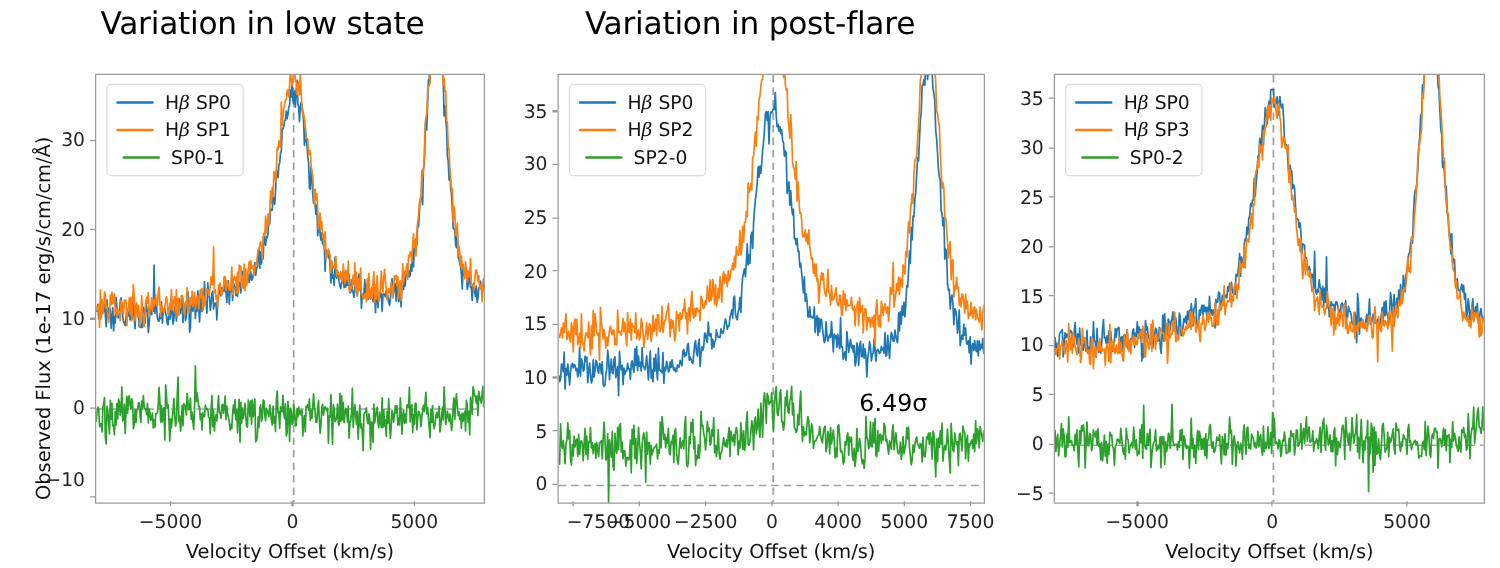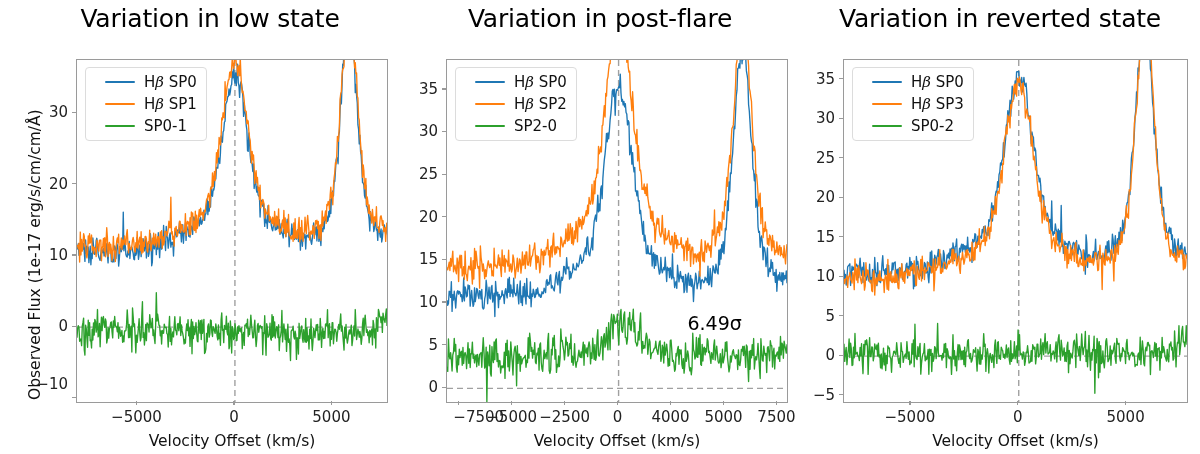--- a/index.html
+++ b/index.html
@@ -30,21 +30,21 @@
     white-space:nowrap;font-family:"DejaVu Sans",sans-serif;
   }
   .ylabel{
     position:absolute;font-size:15.5px;color:#111;white-space:nowrap;
     transform-origin:0 0;transform:rotate(-90deg);
     font-family:"DejaVu Sans",sans-serif;
   }
   .legend{
     position:absolute;background:rgba(255,255,255,0.92);
     border:1px solid #dcdcdc;border-radius:4px;
-    padding:6px 9px 6px 19px;display:flex;flex-direction:column;gap:6px;
+    padding:6px 9px 6px 7px;display:flex;flex-direction:column;gap:6px;align-items:center;
   }
   .legend-row{display:flex;align-items:center;gap:9px;height:16px;}
   .legend-swatch{width:30px;height:2.6px;border-radius:1px;flex:0 0 auto;}
   .legend-label{font-size:15px;color:#111;white-space:nowrap;line-height:1;
     font-family:"DejaVu Sans",sans-serif;}
   .legend-label i{font-family:"DejaVu Serif",serif;font-style:italic;}
   .annotation{
     position:absolute;font-size:19px;color:#000;white-space:nowrap;
     font-family:"DejaVu Sans",sans-serif;
   }
@@ -152,21 +152,20 @@
         </div>
         <div class="legend-row">
           <span class="legend-swatch" style="background: rgb(44, 160, 44);"></span>
           <span class="legend-label">SP2-0</span>
         </div>
       </div>
       <div class="annotation" style="left: 287.495px; top: 312.242px;">6.49σ</div>
     </div>
 
   <div class="panel" style="left:800px;width:400px;">
-    <div class="panel-title">Variation in reverted state</div>
     <div class="plot-area" id="plot2" style="left:43px;top:59px;width:345px;height:344px;">
         <svg class="plot-svg" width="343" height="342">
           <line x1="0" x2="343" y1="296.18937644341804" y2="296.18937644341804" stroke="#a0a0a0" stroke-width="1.2" stroke-dasharray="6,4"></line>
           <line y1="0" y2="342" x1="174.73584905660377" x2="174.73584905660377" stroke="#a0a0a0" stroke-width="1.4" stroke-dasharray="6,4"></line>
           <path d="M0 209.74L0.73 218.94L1.46 214.5L2.19 225.07L2.93 217.99L3.66 206.96L4.39 205.74L5.12 204.9L5.85 203.8L6.58 225.45L7.31 213.95L8.04 206.27L8.78 210.23L9.51 207.18L10.24 209.45L10.97 210.28L11.7 206.7L12.43 204.22L13.16 205.45L13.9 207.23L14.63 217.58L15.36 205.91L16.09 198.14L16.82 209.61L17.55 215.23L18.28 207.16L19.01 222.45L19.75 202.56L20.48 216.03L21.21 215.37L21.94 219.29L22.67 220.04L23.4 211.67L24.13 214.72L24.87 221.03L25.6 204.25L26.33 222.81L27.06 217.75L27.79 223.29L28.52 209.43L29.25 217.01L29.99 219.35L30.72 197.5L31.45 212.18L32.18 213.58L32.91 225.67L33.64 202.75L34.37 217.48L35.1 221.71L35.84 219.94L36.57 222.48L37.3 215.41L38.03 203.48L38.76 195.68L39.49 210.32L40.22 209.91L40.96 214.93L41.69 208.77L42.42 214.36L43.15 204.63L43.88 209.69L44.61 205.35L45.34 218.52L46.07 220.92L46.81 213.83L47.54 213.49L48.27 202.93L49 209.75L49.73 203.08L50.46 202.62L51.19 201.93L51.93 222.28L52.66 210.41L53.39 209.21L54.12 220.74L54.85 208.86L55.58 207.63L56.31 208.32L57.04 213.63L57.78 203.88L58.51 219.34L59.24 218.33L59.97 213.06L60.7 211.17L61.43 213.36L62.16 204.48L62.9 203.1L63.63 217.98L64.36 206.54L65.09 209.38L65.82 197.49L66.55 207.68L67.28 201.72L68.01 210.32L68.75 203.47L69.48 228.78L70.21 215L70.94 226.2L71.67 218.07L72.4 196.48L73.13 204.05L73.87 201.48L74.6 209.44L75.33 210.66L76.06 214.37L76.79 215.74L77.52 210.78L78.25 218.52L78.99 210.15L79.72 208.27L80.45 202.53L81.18 203.6L81.91 213.1L82.64 212.52L83.37 201.94L84.1 216.57L84.84 222.79L85.57 209.85L86.3 192.06L87.03 212.94L87.76 190.98L88.49 209.39L89.22 206.36L89.96 207.78L90.69 195.2L91.42 197.9L92.15 204.09L92.88 197.17L93.61 194.92L94.34 189.53L95.07 204.46L95.81 201.22L96.54 194.02L97.27 201.27L98 208.7L98.73 207.87L99.46 190.55L100.19 193.84L100.93 208.58L101.66 207.1L102.39 201.66L103.12 194.91L103.85 197.71L104.58 193.16L105.31 199.01L106.04 189L106.78 195.77L107.51 188.23L108.24 201.3L108.97 182.95L109.7 189.11L110.43 200.7L111.16 186.81L111.9 185.86L112.63 178.94L113.36 199.12L114.09 200.97L114.82 199.19L115.55 188.17L116.28 192.08L117.01 186.28L117.75 184.07L118.48 191.9L119.21 184.33L119.94 189.14L120.67 185.74L121.4 192.52L122.13 185.81L122.87 192.02L123.6 177.07L124.33 190.4L125.06 187.92L125.79 192.09L126.52 187.8L127.25 188.58L127.99 202.39L128.72 179.53L129.45 182.01L130.18 181.38L130.91 173.73L131.64 174.51L132.37 186.09L133.1 187.26L133.84 176.24L134.57 180.64L135.3 175.54L136.03 177.86L136.76 176.1L137.49 178.33L138.22 169.48L138.96 172.74L139.69 166.63L140.42 171.55L141.15 165.83L141.88 172.86L142.61 175.21L143.34 172.39L144.07 175.51L144.81 159.76L145.54 161.23L146.27 158.41L147 151.62L147.73 142.89L148.46 161.03L149.19 145.66L149.93 149.71L150.66 152.25L151.39 135.43L152.12 131.19L152.85 132.13L153.58 121.69L154.31 127.28L155.04 114.71L155.78 112.18L156.51 102.93L157.24 105.11L157.97 100.16L158.7 99.9L159.43 82.69L160.16 96.99L160.9 86.47L161.63 78.61L162.36 65.18L163.09 63.9L163.82 50.76L164.55 61.54L165.28 52.29L166.01 40.21L166.75 56.3L167.48 40.69L168.21 26.06L168.94 29.57L169.67 39.24L170.4 32.1L171.13 21.04L171.87 28.22L172.6 11.92L173.33 11.65L174.06 11.79L174.79 11.46L175.52 25.97L176.25 20.16L176.99 22.32L177.72 17.51L178.45 31.93L179.18 23.44L179.91 17.33L180.64 24.5L181.37 26.35L182.1 23.2L182.84 33.9L183.57 50.58L184.3 56.29L185.03 55.8L185.76 58.43L186.49 73L187.22 83.64L187.96 72.03L188.69 76.08L189.42 77.06L190.15 90.85L190.88 87.9L191.61 90.12L192.34 103.84L193.07 115.48L193.81 115.09L194.54 115.53L195.27 121.84L196 118.28L196.73 125.56L197.46 143.01L198.19 135.14L198.93 135.74L199.66 136.02L200.39 154.8L201.12 146.37L201.85 155.28L202.58 155.87L203.31 153.26L204.04 156.06L204.78 162.76L205.51 159.74L206.24 159.42L206.97 170.88L207.7 140.94L208.43 172.18L209.16 175.32L209.9 171.58L210.63 173.57L211.36 163.87L212.09 169.53L212.82 171.22L213.55 179.94L214.28 169.06L215.01 185.15L215.75 170.59L216.48 181.95L217.21 145.45L217.94 186.2L218.67 179.43L219.4 193.4L220.13 190.55L220.87 181.21L221.6 184.42L222.33 183.45L223.06 183.8L223.79 189.29L224.52 181.84L225.25 181.37L225.99 183.92L226.72 187.58L227.45 188L228.18 194.9L228.91 183.68L229.64 182.3L230.37 183.83L231.1 190.39L231.84 187.86L232.57 180.55L233.3 195.11L234.03 193.92L234.76 184.99L235.49 188.93L236.22 189.41L236.96 191.79L237.69 198.5L238.42 199.16L239.15 201.54L239.88 189.89L240.61 195.68L241.34 214.2L242.07 174.8L242.81 183.12L243.54 207.35L244.27 195.13L245 194.4L245.73 197.05L246.46 200.3L247.19 202.43L247.93 201.57L248.66 196.02L249.39 191.42L250.12 200.77L250.85 192.82L251.58 179.28L252.31 199.09L253.04 199.37L253.78 194.66L254.51 191.37L255.24 194.05L255.97 198.56L256.7 197.46L257.43 198.02L258.16 195.46L258.9 198.01L259.63 199.99L260.36 199.52L261.09 191.33L261.82 185.81L262.55 197.86L263.28 181.63L264.01 192.6L264.75 180.71L265.48 191.78L266.21 191.93L266.94 200.25L267.67 189.76L268.4 174.16L269.13 179.71L269.87 193.32L270.6 185.4L271.33 175.6L272.06 192.25L272.79 185.9L273.52 178.63L274.25 186.66L274.99 172.09L275.72 184.11L276.45 167.64L277.18 176.23L277.91 180.49L278.64 160.21L279.37 164.68L280.1 173.61L280.84 159.8L281.57 156.32L282.3 149.91L283.03 142.94L283.76 142.66L284.49 134.6L285.22 131.34L285.96 134.6L286.69 113.39L287.42 98.08L288.15 92.45L288.88 90.89L289.61 85.09L290.34 72.99L291.07 56.61L291.81 50.04L292.54 31.82L293.27 36.41L294 7.95L294.73 11.19L295.46 0.93L296.19 -7.8L296.93 -19.13L297.66 -9.33L298.39 -29.53L299.12 -22.6L299.85 -40.21L300.58 -24.04L301.31 -37.86L302.04 -30.99L302.78 -30.09L303.51 -18.38L304.24 -25.35L304.97 -8.61L305.7 -11.39L306.43 9.16L307.16 11.72L307.9 28.22L308.63 43.26L309.36 47.84L310.09 73.92L310.82 69.09L311.55 78.98L312.28 90.02L313.01 89L313.75 109.56L314.48 113.97L315.21 124.67L315.94 127.48L316.67 143.2L317.4 127.08L318.13 150.39L318.87 147.11L319.6 147.77L320.33 164.61L321.06 170.73L321.79 163.1L322.52 172.16L323.25 172.35L323.99 173.46L324.72 170.49L325.45 167.24L326.18 173.44L326.91 168.19L327.64 179.48L328.37 174.9L329.1 195.25L329.84 190.75L330.57 178.98L331.3 184.94L332.03 200.13L332.76 189.71L333.49 186L334.22 178.98L334.96 196.45L335.69 191.37L336.42 185.47L337.15 191.56L337.88 182.94L338.61 198.5L339.34 197.75L340.07 189.78L340.81 186.84L341.54 192.79L342.27 196.08L343 193.35" fill="none" stroke="#1f77b4" stroke-width="1.35" stroke-linejoin="round"></path>
           <path d="M0 218.93L0.73 223.69L1.46 218.99L2.19 218.71L2.93 215.76L3.66 227.41L4.39 217.34L5.12 216.2L5.85 212.57L6.58 219.7L7.31 220.61L8.04 222.98L8.78 212.2L9.51 216.97L10.24 229.63L10.97 198.88L11.7 211.89L12.43 219.98L13.16 208.14L13.9 222.63L14.63 205.67L15.36 211.93L16.09 216.68L16.82 220.47L17.55 223.63L18.28 216.32L19.01 210.72L19.75 216.92L20.48 230.16L21.21 225.57L21.94 202.75L22.67 215.2L23.4 210.04L24.13 210.35L24.87 217.27L25.6 221.63L26.33 221.93L27.06 220.11L27.79 230.72L28.52 231.62L29.25 212.36L29.99 210.73L30.72 235.1L31.45 220.89L32.18 217.72L32.91 224.74L33.64 219.62L34.37 214.53L35.1 220.62L35.84 210.83L36.57 220.59L37.3 217.8L38.03 220.66L38.76 219.52L39.49 219.35L40.22 232.48L40.96 218.21L41.69 215.11L42.42 219.53L43.15 229.3L43.88 199.46L44.61 230.16L45.34 213.31L46.07 220.06L46.81 211.64L47.54 221.94L48.27 222.61L49 216L49.73 221.64L50.46 222.65L51.19 209.92L51.93 222.44L52.66 214.06L53.39 220.34L54.12 228.1L54.85 228.79L55.58 208.02L56.31 213.94L57.04 217.81L57.78 203.75L58.51 214.58L59.24 221.22L59.97 211.81L60.7 223.19L61.43 212.09L62.16 211.88L62.9 208.25L63.63 215.66L64.36 209.8L65.09 215.06L65.82 215.59L66.55 207.1L67.28 210.59L68.01 206.24L68.75 204.87L69.48 213.69L70.21 200.8L70.94 208.46L71.67 224.3L72.4 225.54L73.13 206.3L73.87 209.47L74.6 216.99L75.33 219.37L76.06 209.61L76.79 199.31L77.52 220.98L78.25 196.21L78.99 210.37L79.72 210.05L80.45 219.58L81.18 207.77L81.91 212.16L82.64 210.7L83.37 210.2L84.1 202.63L84.84 203.21L85.57 206.51L86.3 206.5L87.03 206.53L87.76 212.82L88.49 211.52L89.22 198.93L89.96 230.78L90.69 218.61L91.42 198.86L92.15 210.2L92.88 207.81L93.61 207.25L94.34 197.57L95.07 205.02L95.81 189.77L96.54 213.19L97.27 213.28L98 208.34L98.73 211.89L99.46 204.44L100.19 202.16L100.93 202.72L101.66 204.59L102.39 208.96L103.12 207.34L103.85 203.75L104.58 201.05L105.31 203.95L106.04 199.95L106.78 202.33L107.51 196.28L108.24 189.15L108.97 203.62L109.7 189.44L110.43 199.27L111.16 195.18L111.9 193.4L112.63 205.76L113.36 203.26L114.09 198.21L114.82 196.27L115.55 208.7L116.28 213.4L117.01 198.39L117.75 199.68L118.48 192.21L119.21 197.85L119.94 204.23L120.67 200.65L121.4 194.5L122.13 190.22L122.87 197.68L123.6 189.6L124.33 194.77L125.06 194.06L125.79 201.03L126.52 200.74L127.25 198.93L127.99 182.15L128.72 195.35L129.45 200.6L130.18 187.75L130.91 199.88L131.64 182.15L132.37 188.37L133.1 185.56L133.84 181.88L134.57 184.39L135.3 168.72L136.03 191.56L136.76 185.37L137.49 182.54L138.22 180.24L138.96 181.25L139.69 181.25L140.42 166.38L141.15 185.57L141.88 177.03L142.61 180.83L143.34 170.02L144.07 166.89L144.81 167.93L145.54 178.74L146.27 167.25L147 171.3L147.73 148.72L148.46 157.7L149.19 151.08L149.93 150.83L150.66 154L151.39 136.47L152.12 154.45L152.85 139.03L153.58 131.49L154.31 131.48L155.04 133.51L155.78 124.47L156.51 116.25L157.24 110.71L157.97 122.88L158.7 103.36L159.43 104.28L160.16 81.11L160.9 76.88L161.63 74.18L162.36 66.95L163.09 73.97L163.82 55.25L164.55 61.94L165.28 56.79L166.01 67.89L166.75 44.75L167.48 48.63L168.21 41.21L168.94 41.35L169.67 29.87L170.4 24.46L171.13 34.05L171.87 23.99L172.6 36.12L173.33 18.24L174.06 20.29L174.79 22.5L175.52 16.98L176.25 21.77L176.99 30.69L177.72 34.54L178.45 24.09L179.18 22.8L179.91 33.71L180.64 37.31L181.37 58L182.1 53.29L182.84 48.97L183.57 53.25L184.3 58.82L185.03 57.12L185.76 61.56L186.49 55.92L187.22 86.15L187.96 75.81L188.69 85.95L189.42 99.72L190.15 96.28L190.88 101.64L191.61 109.8L192.34 106.57L193.07 120.9L193.81 127.7L194.54 136.13L195.27 131.19L196 141.21L196.73 130.99L197.46 149.46L198.19 162.98L198.93 151.87L199.66 140.64L200.39 159.78L201.12 147.64L201.85 154.75L202.58 160.34L203.31 161.29L204.04 157.44L204.78 164.31L205.51 173.34L206.24 170.4L206.97 173.89L207.7 188.52L208.43 181.65L209.16 179.43L209.9 177.52L210.63 185.5L211.36 191.59L212.09 172.54L212.82 182.53L213.55 185.75L214.28 185.03L215.01 185.9L215.75 191.85L216.48 187.19L217.21 186.51L217.94 173.07L218.67 182.96L219.4 185.24L220.13 185.6L220.87 200.45L221.6 186.57L222.33 186.96L223.06 208.02L223.79 189.45L224.52 203.55L225.25 194.25L225.99 198.69L226.72 185.48L227.45 200.51L228.18 191.02L228.91 189.28L229.64 193.47L230.37 201.36L231.1 185.3L231.84 182.52L232.57 202.95L233.3 194.34L234.03 206.53L234.76 206.49L235.49 200.31L236.22 197.56L236.96 204.7L237.69 203.76L238.42 205.52L239.15 190.02L239.88 210.83L240.61 201.3L241.34 200.62L242.07 205.64L242.81 198.43L243.54 198.3L244.27 201.48L245 197.01L245.73 202.35L246.46 195.73L247.19 202.16L247.93 202.79L248.66 198.49L249.39 205.05L250.12 200.75L250.85 193.26L251.58 192.37L252.31 193.46L253.04 200.1L253.78 210.58L254.51 209.9L255.24 193.82L255.97 185.27L256.7 198.17L257.43 198.12L258.16 229.54L258.9 193.28L259.63 197.48L260.36 204.15L261.09 205.22L261.82 189.43L262.55 199.19L263.28 200.82L264.01 196.36L264.75 199.68L265.48 197.9L266.21 203.07L266.94 190.37L267.67 189.47L268.4 194.57L269.13 201.4L269.87 220.94L270.6 185.43L271.33 201.23L272.06 193.25L272.79 184.13L273.52 191.2L274.25 194.31L274.99 180.19L275.72 184.21L276.45 184.37L277.18 171.66L277.91 182.75L278.64 172.07L279.37 172.11L280.1 170.69L280.84 167.6L281.57 157.41L282.3 145.76L283.03 157.23L283.76 154.23L284.49 158.25L285.22 129.68L285.96 131.26L286.69 129.16L287.42 114.22L288.15 107.21L288.88 97.35L289.61 85.41L290.34 63.59L291.07 57.68L291.81 54.18L292.54 48.02L293.27 43.42L294 15.32L294.73 18.78L295.46 0.41L296.19 -6.68L296.93 -19.29L297.66 -19.25L298.39 -26.88L299.12 -33.46L299.85 -40.78L300.58 -31.98L301.31 -36.93L302.04 -37.98L302.78 -22.13L303.51 -20.02L304.24 -13.63L304.97 -20.44L305.7 -10.16L306.43 -0.51L307.16 -2.43L307.9 17.61L308.63 26.89L309.36 37.65L310.09 54.28L310.82 66.34L311.55 66.83L312.28 92.13L313.01 103.16L313.75 109.81L314.48 110.45L315.21 128.51L315.94 133.99L316.67 139.42L317.4 138.81L318.13 154.1L318.87 156.21L319.6 157.81L320.33 169.61L321.06 164.74L321.79 179.02L322.52 178.94L323.25 177.2L323.99 172.97L324.72 184L325.45 188.5L326.18 196.66L326.91 189.6L327.64 192.16L328.37 195.15L329.1 194.36L329.84 197.1L330.57 192.64L331.3 200.75L332.03 196.74L332.76 202.09L333.49 185.91L334.22 193.27L334.96 197.39L335.69 190.06L336.42 191.05L337.15 194.02L337.88 189.69L338.61 191.38L339.34 209.72L340.07 194.74L340.81 208.7L341.54 206.19L342.27 195L343 198.4" fill="none" stroke="#ff7f0e" stroke-width="1.35" stroke-linejoin="round"></path>
           <path d="M0 283.75L0.73 301.36L1.46 292.61L2.19 287.44L2.93 304.7L3.66 295.79L4.39 289.62L5.12 278.95L5.85 297.52L6.58 283.12L7.31 288.6L8.04 305.48L8.78 304.97L9.51 287.24L10.24 297.85L10.97 273.43L11.7 294.3L12.43 293.78L13.16 292.32L13.9 296.06L14.63 296.18L15.36 300.58L16.09 287.47L16.82 295.96L17.55 283.79L18.28 300.95L19.01 313.64L19.75 284.52L20.48 294.89L21.21 280.65L21.94 284.68L22.67 279.8L23.4 285.85L24.13 314.39L24.87 292.19L25.6 277.59L26.33 296.58L27.06 296.62L27.79 286.83L28.52 287.55L29.25 300.78L29.99 296.49L30.72 284L31.45 287.83L32.18 289.47L32.91 284.87L33.64 295.93L34.37 283.06L35.1 297.07L35.84 295.01L36.57 307.87L37.3 294.01L38.03 308.82L38.76 300.64L39.49 288.11L40.22 304.93L40.96 293.13L41.69 310.59L42.42 295.54L43.15 303.6L43.88 285.81L44.61 288.43L45.34 287.85L46.07 296.98L46.81 298.87L47.54 312.3L48.27 296.93L49 295.83L49.73 291.41L50.46 291.28L51.19 293.44L51.93 294.73L52.66 282.73L53.39 290.58L54.12 299.27L54.85 303.35L55.58 297.83L56.31 307.29L57.04 282.71L57.78 291.02L58.51 291.8L59.24 302.37L59.97 297.58L60.7 295.49L61.43 294.05L62.16 298.31L62.9 281.65L63.63 291.93L64.36 299.3L65.09 291.81L65.82 304.61L66.55 301.13L67.28 303.05L68.01 283.7L68.75 294.16L69.48 279.83L70.21 306.82L70.94 264.28L71.67 295.41L72.4 298.65L73.13 299.51L73.87 286.78L74.6 296.31L75.33 288.79L76.06 283.35L76.79 314.14L77.52 303.06L78.25 296.8L78.99 293.87L79.72 292.71L80.45 283.67L81.18 300.79L81.91 296.97L82.64 299.48L83.37 297.17L84.1 289.43L84.84 314.26L85.57 289.24L86.3 295.39L87.03 289.32L87.76 311.49L88.49 293.47L89.22 301.25L89.96 298.26L90.69 286.61L91.42 288.01L92.15 298.59L92.88 290.41L93.61 263.45L94.34 292.79L95.07 296.5L95.81 296.19L96.54 295.56L97.27 295.53L98 300.13L98.73 293.45L99.46 297.67L100.19 284.02L100.93 292.28L101.66 283.43L102.39 307.63L103.12 288.75L103.85 291.12L104.58 297.53L105.31 298.78L106.04 296.86L106.78 297.01L107.51 314.43L108.24 297.89L108.97 274.7L109.7 298.96L110.43 290.65L111.16 305.77L111.9 296.4L112.63 310.75L113.36 292.3L114.09 284.55L114.82 299.74L115.55 285.02L116.28 289.14L117.01 299.62L117.75 291.22L118.48 299.11L119.21 290.62L119.94 304.61L120.67 287.11L121.4 306.67L122.13 292.49L122.87 290.71L123.6 281.05L124.33 279.67L125.06 295.69L125.79 298.61L126.52 293.34L127.25 302.12L127.99 300.67L128.72 296.72L129.45 289.69L130.18 292.03L130.91 292.04L131.64 287.74L132.37 299.24L133.1 311.15L133.84 289.34L134.57 292.18L135.3 303.97L136.03 287.1L136.76 304.24L137.49 294.83L138.22 299.07L138.96 291.06L139.69 273.62L140.42 286.44L141.15 284.21L141.88 311.43L142.61 293.31L143.34 288.61L144.07 294.56L144.81 313L145.54 296.96L146.27 293.31L147 298.64L147.73 302.33L148.46 294.63L149.19 296.81L149.93 307.6L150.66 285.7L151.39 279.91L152.12 294.12L152.85 303.36L153.58 282.41L154.31 281.74L155.04 298.62L155.78 295.52L156.51 299.28L157.24 287.19L157.97 289.16L158.7 290.78L159.43 297.32L160.16 294.18L160.9 298.54L161.63 294.36L162.36 285.01L163.09 297.55L163.82 290L164.55 287.87L165.28 299.54L166.01 304.21L166.75 280.78L167.48 301.4L168.21 293.79L168.94 298.64L169.67 295.44L170.4 281.57L171.13 298.75L171.87 294.58L172.6 285.99L173.33 302.78L174.06 269.99L174.79 289.96L175.52 274.68L176.25 294.91L176.99 293.38L177.72 294.58L178.45 299.03L179.18 291.82L179.91 292.76L180.64 305.32L181.37 301.05L182.1 292.2L182.84 292.81L183.57 285.73L184.3 292.93L185.03 303.02L185.76 302.13L186.49 301.79L187.22 290.6L187.96 301.33L188.69 284.67L189.42 287L190.15 289.3L190.88 287.07L191.61 303.91L192.34 296.95L193.07 284.12L193.81 284.15L194.54 296.96L195.27 295.1L196 293.44L196.73 278.95L197.46 299.27L198.19 287.03L198.93 282.67L199.66 294.68L200.39 284.5L201.12 273.56L201.85 292.97L202.58 284.23L203.31 281.58L204.04 293.98L204.78 293.05L205.51 292.71L206.24 284.65L206.97 301.03L207.7 293.54L208.43 294.56L209.16 290.88L209.9 292.67L210.63 298.88L211.36 289.14L212.09 281.81L212.82 302L213.55 286.39L214.28 278.62L215.01 274.72L215.75 292.75L216.48 300.11L217.21 280.24L217.94 286.99L218.67 296.09L219.4 293.78L220.13 287.84L220.87 301.31L221.6 292.43L222.33 301.53L223.06 285.83L223.79 282.27L224.52 312.68L225.25 290.49L225.99 303.77L226.72 293.22L227.45 295.9L228.18 298.16L228.91 291.17L229.64 282L230.37 280.16L231.1 286.08L231.84 307.51L232.57 273.93L233.3 285.39L234.03 290.76L234.76 295.36L235.49 286.38L236.22 300.49L236.96 290.53L237.69 274.03L238.42 286.98L239.15 294.57L239.88 288.23L240.61 286.27L241.34 271.48L242.07 301.47L242.81 289.87L243.54 306.8L244.27 290.69L245 275.39L245.73 295.29L246.46 310.26L247.19 292.67L247.93 300.16L248.66 289.51L249.39 290.52L250.12 276.25L250.85 333.33L251.58 289.68L252.31 302.94L253.04 278.43L253.78 283.39L254.51 317.74L255.24 281.61L255.97 312.33L256.7 285.56L257.43 303.57L258.16 302.4L258.9 290.99L259.63 302.53L260.36 307.8L261.09 297.44L261.82 281.08L262.55 278.63L263.28 287.23L264.01 301.63L264.75 299.96L265.48 298.12L266.21 285.89L266.94 305.29L267.67 290.07L268.4 293.91L269.13 291.69L269.87 286.89L270.6 283.13L271.33 299.13L272.06 303.31L272.79 278.47L273.52 283.49L274.25 284.35L274.99 283.3L275.72 297.16L276.45 301.04L277.18 293.49L277.91 296.68L278.64 287.61L279.37 289.19L280.1 291.55L280.84 291.47L281.57 303.56L282.3 283.98L283.03 279.43L283.76 294.08L284.49 292.79L285.22 299.75L285.96 295.89L286.69 294.92L287.42 292.99L288.15 292.23L288.88 296.12L289.61 293.22L290.34 296.07L291.07 306.63L291.81 304.64L292.54 304.78L293.27 305.22L294 294.3L294.73 293.03L295.46 299.79L296.19 277.19L296.93 304.53L297.66 291.61L298.39 280.88L299.12 288.26L299.85 303.46L300.58 305.85L301.31 290.4L302.04 287.17L302.78 290.73L303.51 282.86L304.24 282.46L304.97 285.73L305.7 285.24L306.43 314.5L307.16 291.64L307.9 290.63L308.63 292.39L309.36 297.51L310.09 290.05L310.82 282.43L311.55 295.95L312.28 283.75L313.01 300.67L313.75 288.59L314.48 289.1L315.21 287.67L315.94 310.15L316.67 291.48L317.4 297.92L318.13 277.31L318.87 292.69L319.6 286.7L320.33 290.16L321.06 296.38L321.79 298.45L322.52 301.03L323.25 289.41L323.99 298.74L324.72 301.74L325.45 284.05L326.18 285.81L326.91 281.82L327.64 289.95L328.37 287.45L329.1 300.18L329.84 298.43L330.57 270.84L331.3 286.06L332.03 306.91L332.76 288.26L333.49 282.4L334.22 283.08L334.96 265.66L335.69 294.76L336.42 287.42L337.15 280.75L337.88 270.56L338.61 266.33L339.34 282.01L340.07 282.03L340.81 286.63L341.54 281L342.27 265.56L343 284.72" fill="none" stroke="#2ca02c" stroke-width="1.35" stroke-linejoin="round"></path>
         </svg>
       </div>
     <div class="xlabel" style="left:43px;top:432px;width:345px;">Velocity Offset (km/s)</div>

